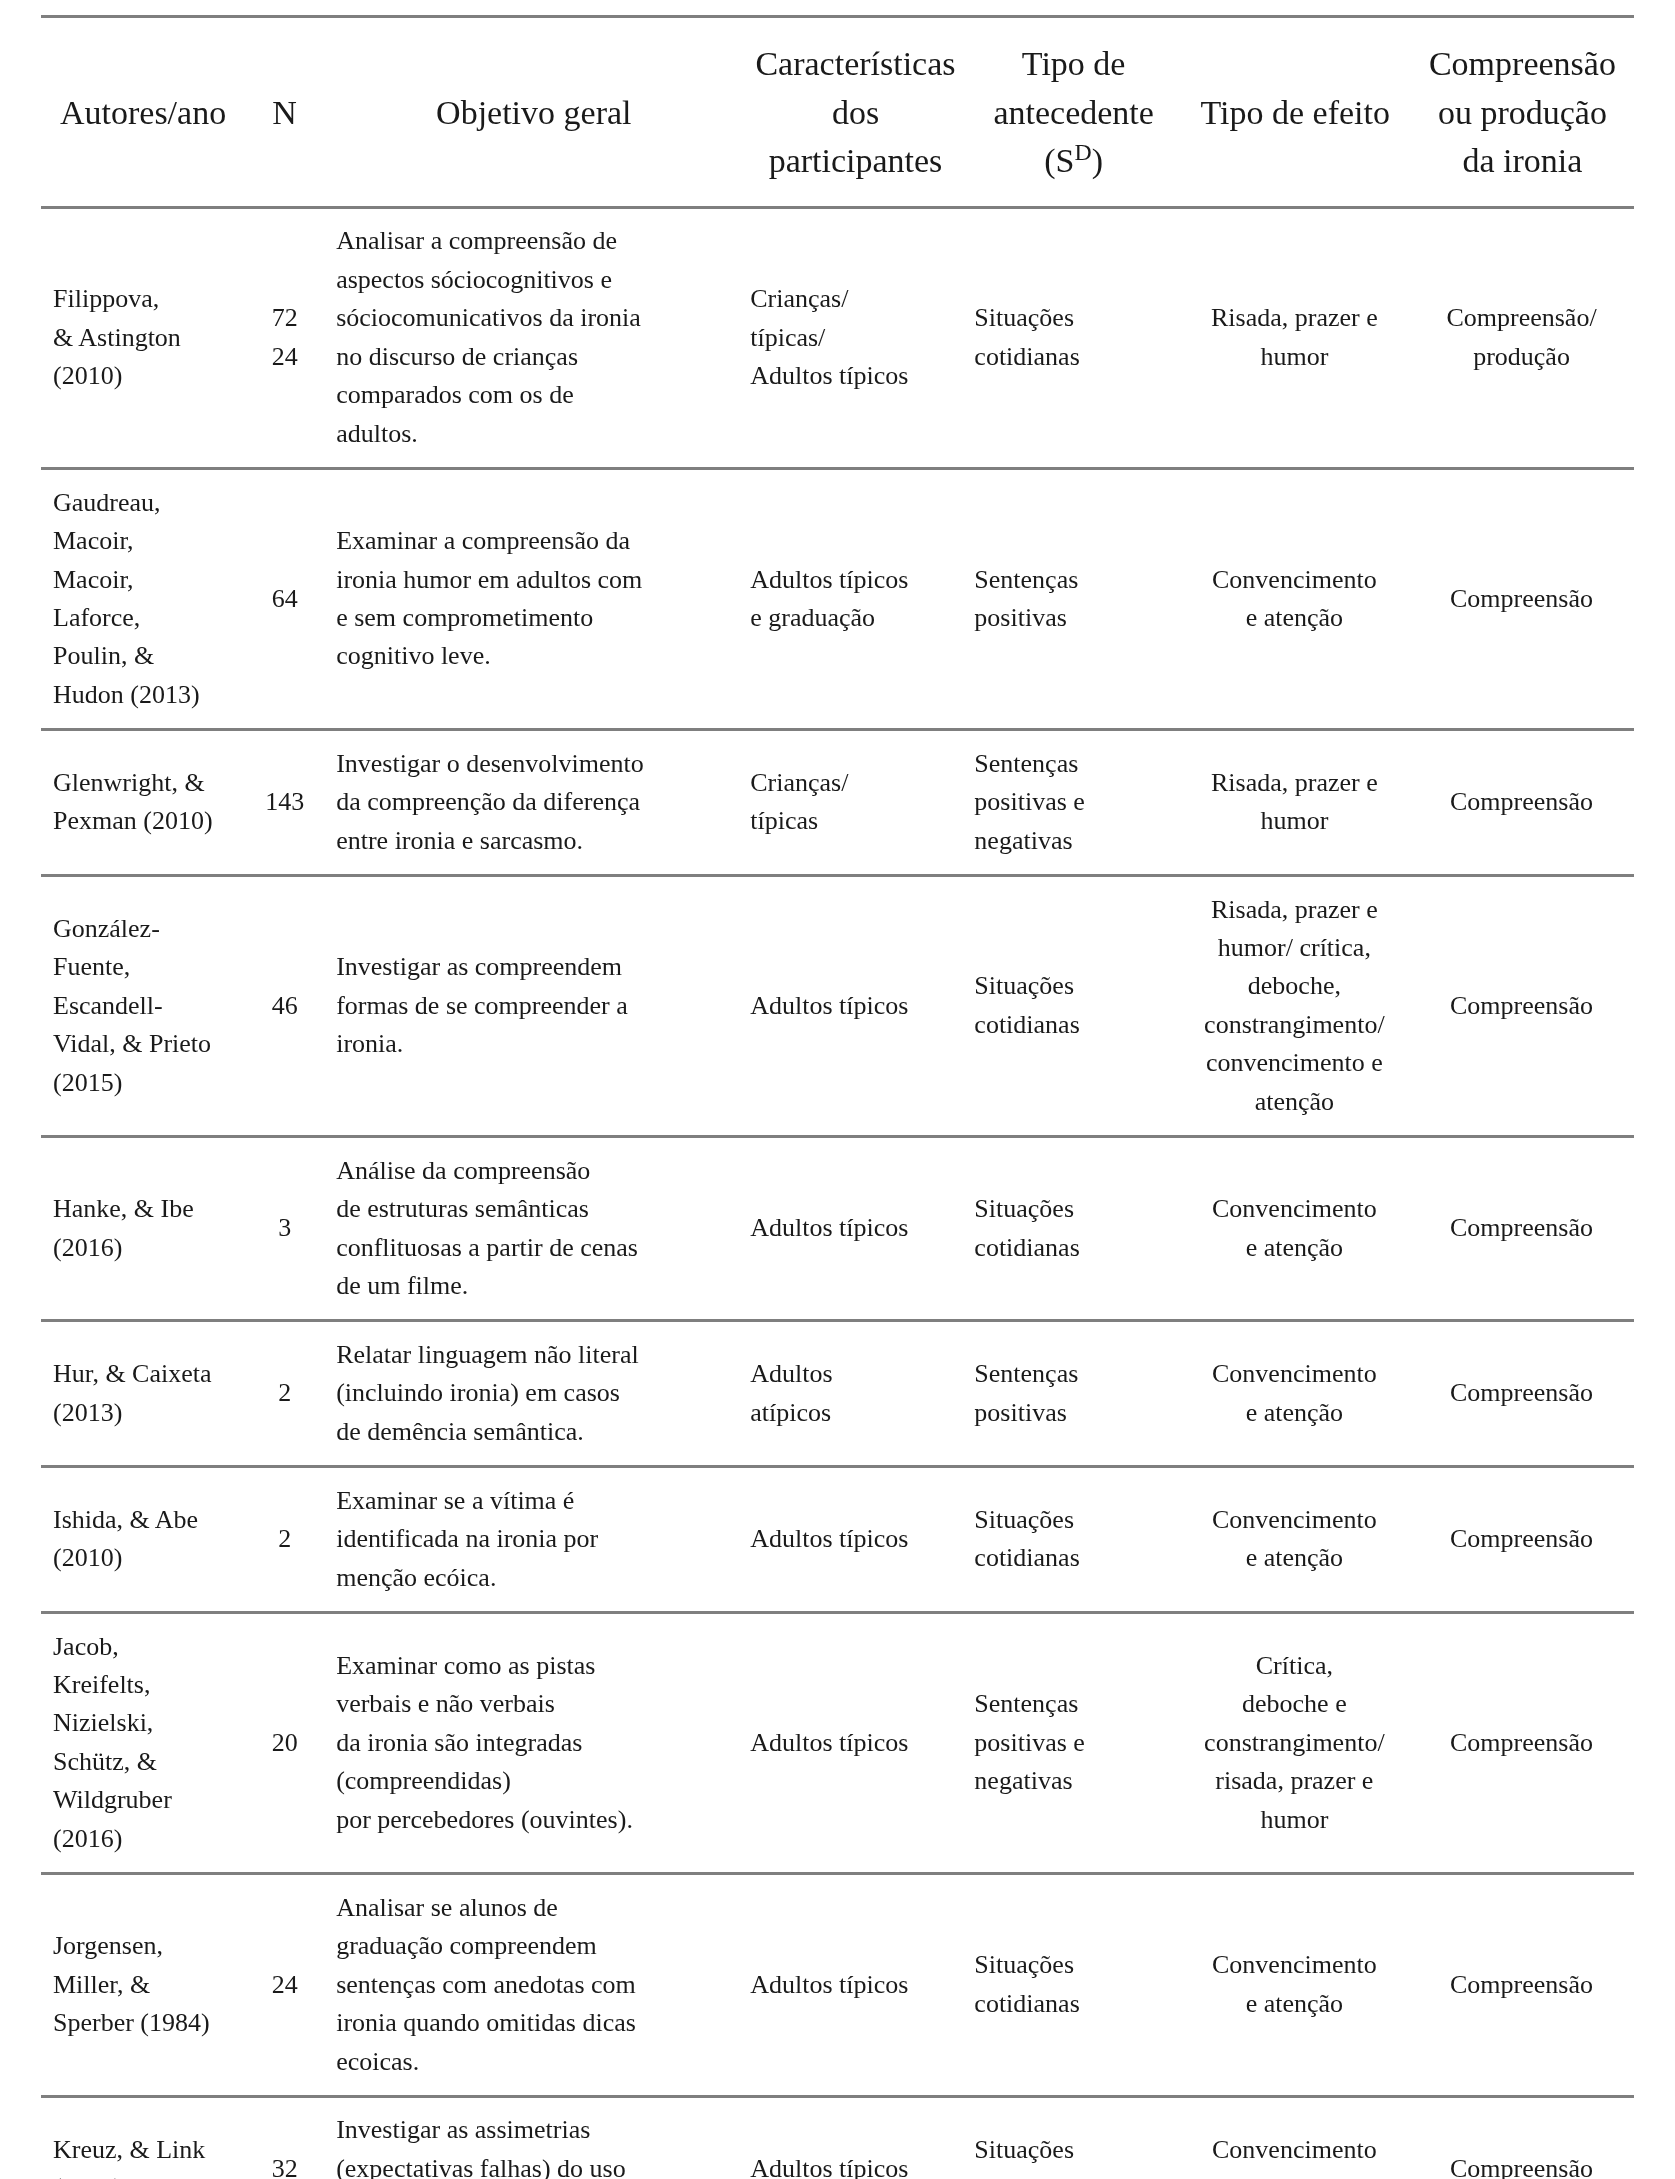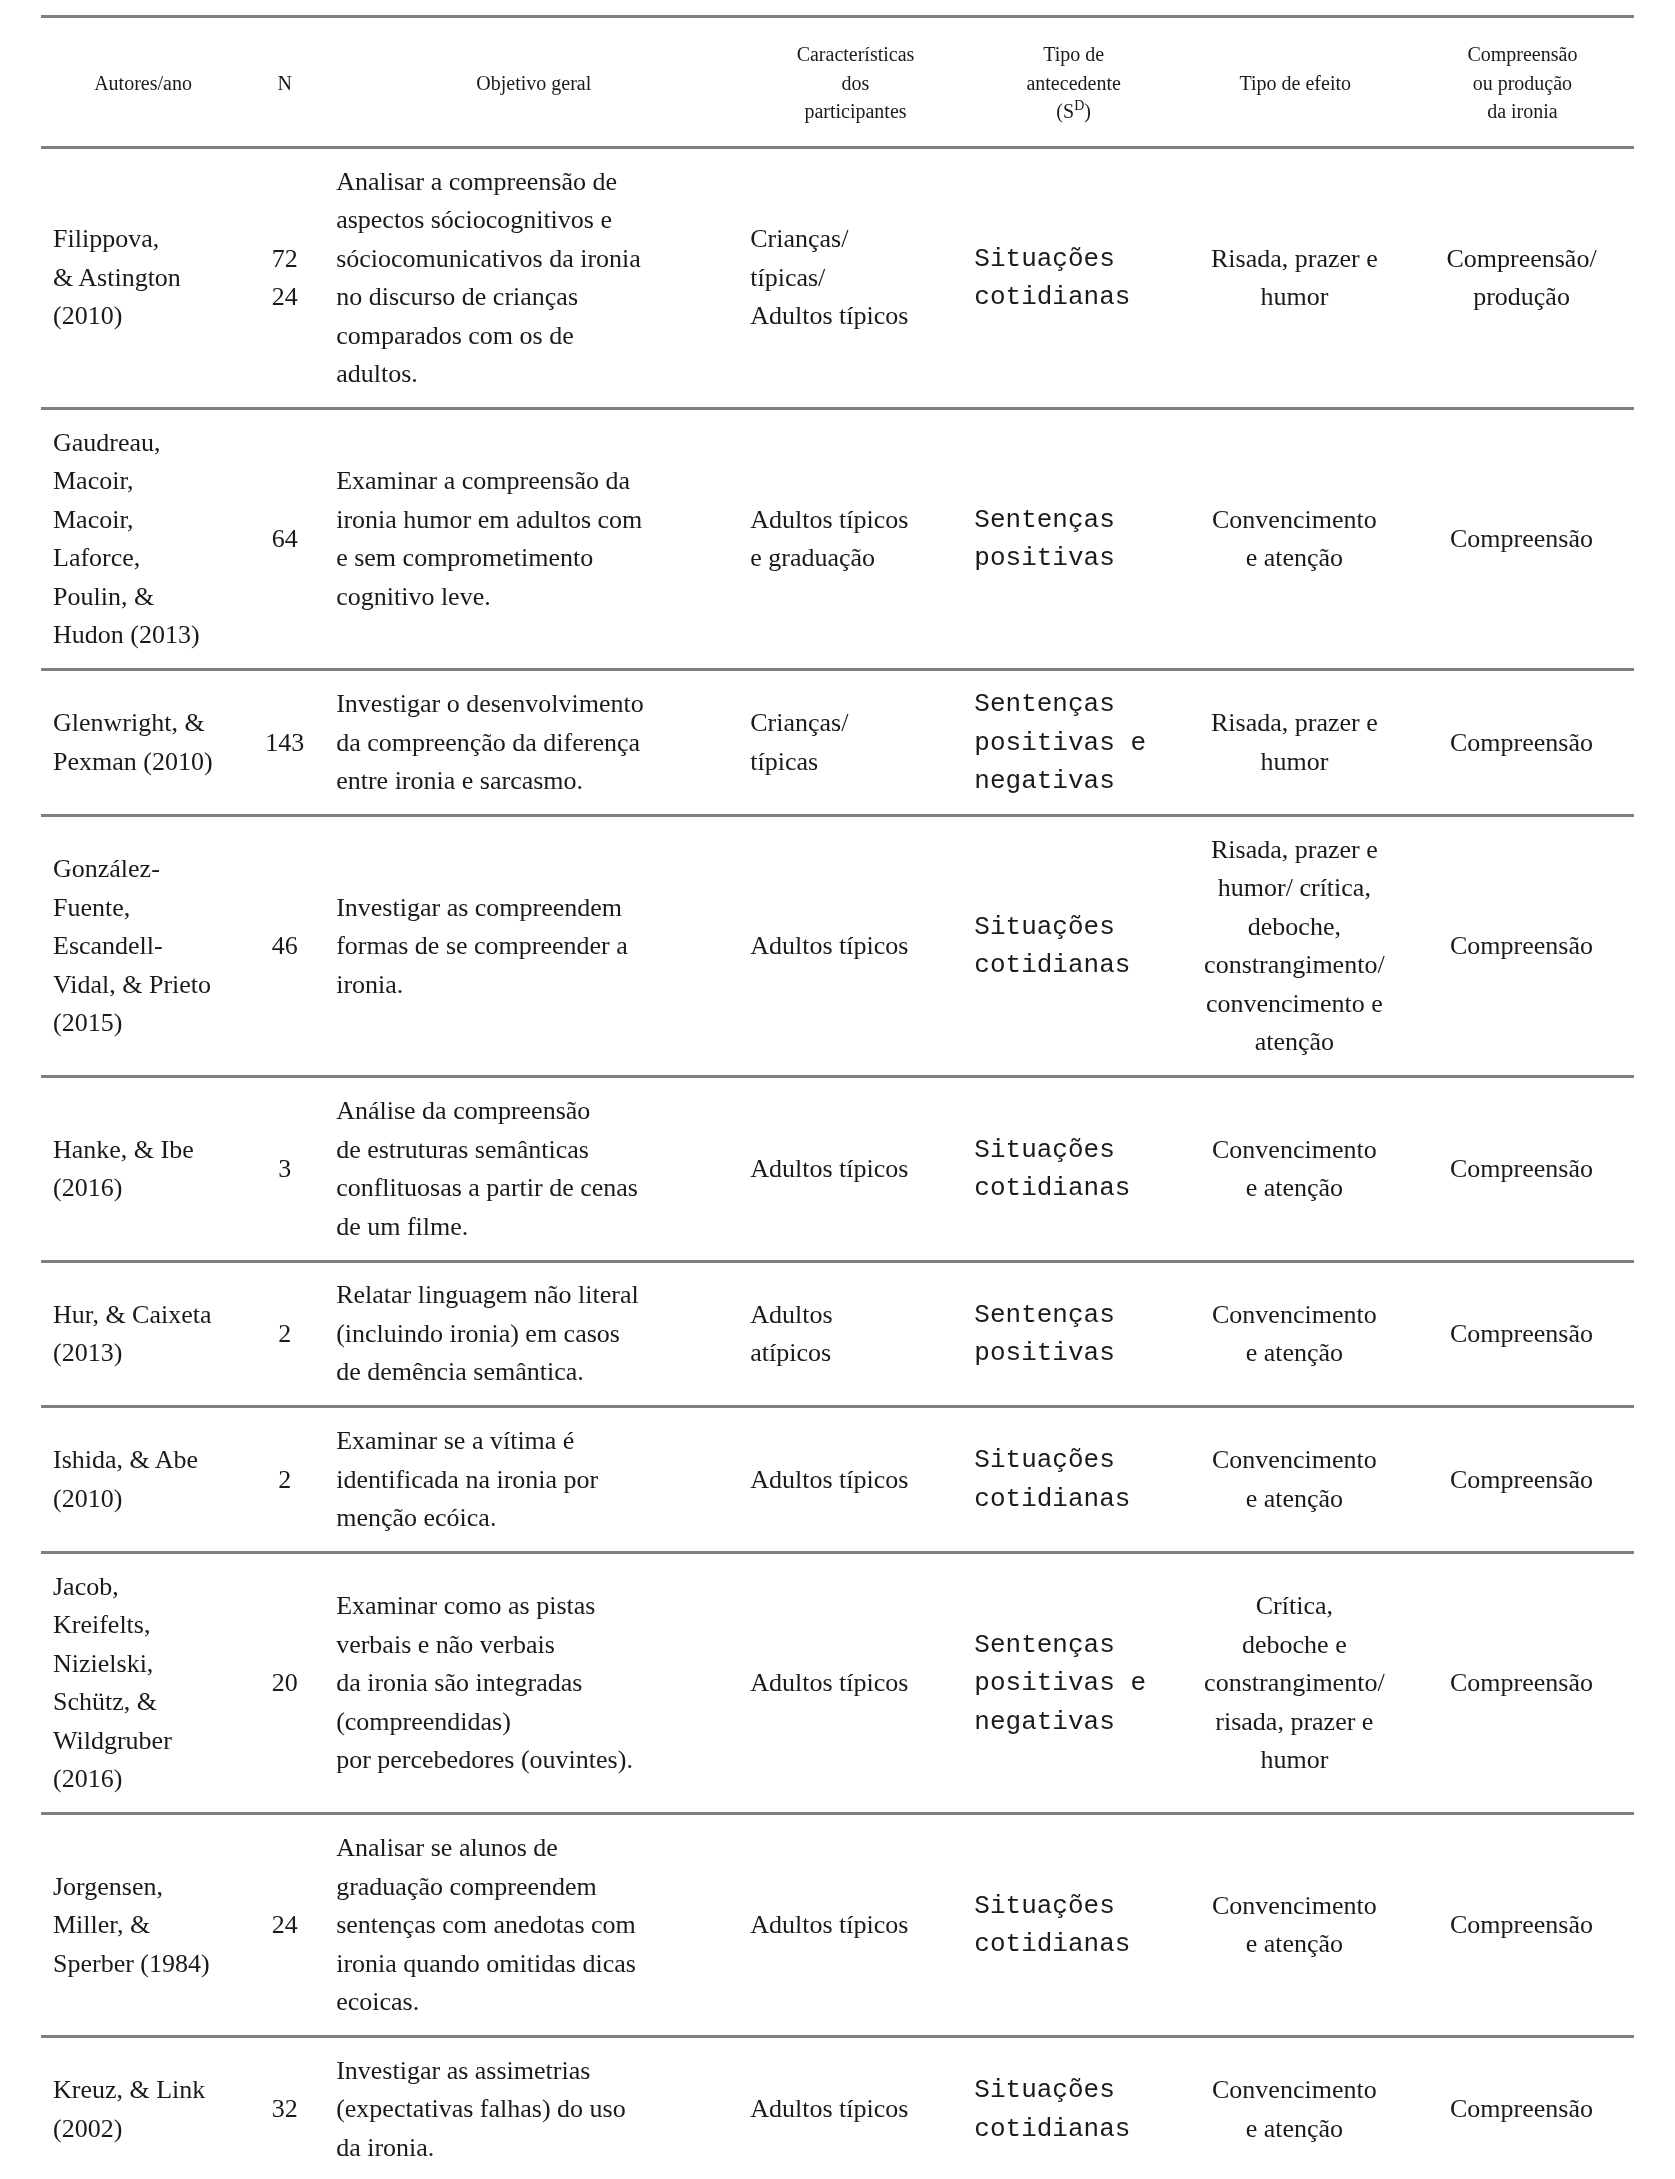--- a/index.html
+++ b/index.html
@@ -30,21 +30,21 @@
   table.review-table col.c-authors  { width: 204px; }
   table.review-table col.c-n        { width: 79px;  }
   table.review-table col.c-objetivo { width: 419px; }
   table.review-table col.c-partic   { width: 224px; }
   table.review-table col.c-antec    { width: 212px; }
   table.review-table col.c-efeito   { width: 231px; }
   table.review-table col.c-compre   { width: 223px; }
 
   thead th {
     font-weight: normal;
-    font-size: 20px;
+    font-size: 34px;
     line-height: 1.42;
     text-align: center;
     vertical-align: middle;
     padding: 22px 8.6px 20.5px 8.6px;
     border-top: 3.4px solid #7f7f7f;
     border-bottom: 3.4px solid #7f7f7f;
   }
   thead th .sup {
     font-size: 0.70em;
     vertical-align: super;
@@ -57,21 +57,21 @@
     padding: 13.7px 8.6px 13.7px 8.6px;
     border-bottom: 3.4px solid #7f7f7f;
   }
   tbody tr:last-child td {
     border-bottom: 3.4px solid #7f7f7f;
   }
   td.col-authors  { text-align: left;   padding-left: 12px; }
   td.col-n        { text-align: center; }
   td.col-objetivo { text-align: left;   padding-left: 12px; }
   td.col-partic   { text-align: left;   padding-left: 6.8px; }
-  td.col-antec    { text-align: left;   padding-left: 6.8px; font-family: Liberation Mono, monospace; }
+  td.col-antec    { text-align: left;   padding-left: 6.8px; }
   td.col-efeito   { text-align: center;   padding-left: 6.8px; }
   td.col-compre   { text-align: center;   padding-left: 6.8px; }
 
   .cell-lines { display: block; }
   .cell-lines span.ln { display: block; white-space: pre; }
 </style>
 </head>
 <body>
 
 <div class="page">

